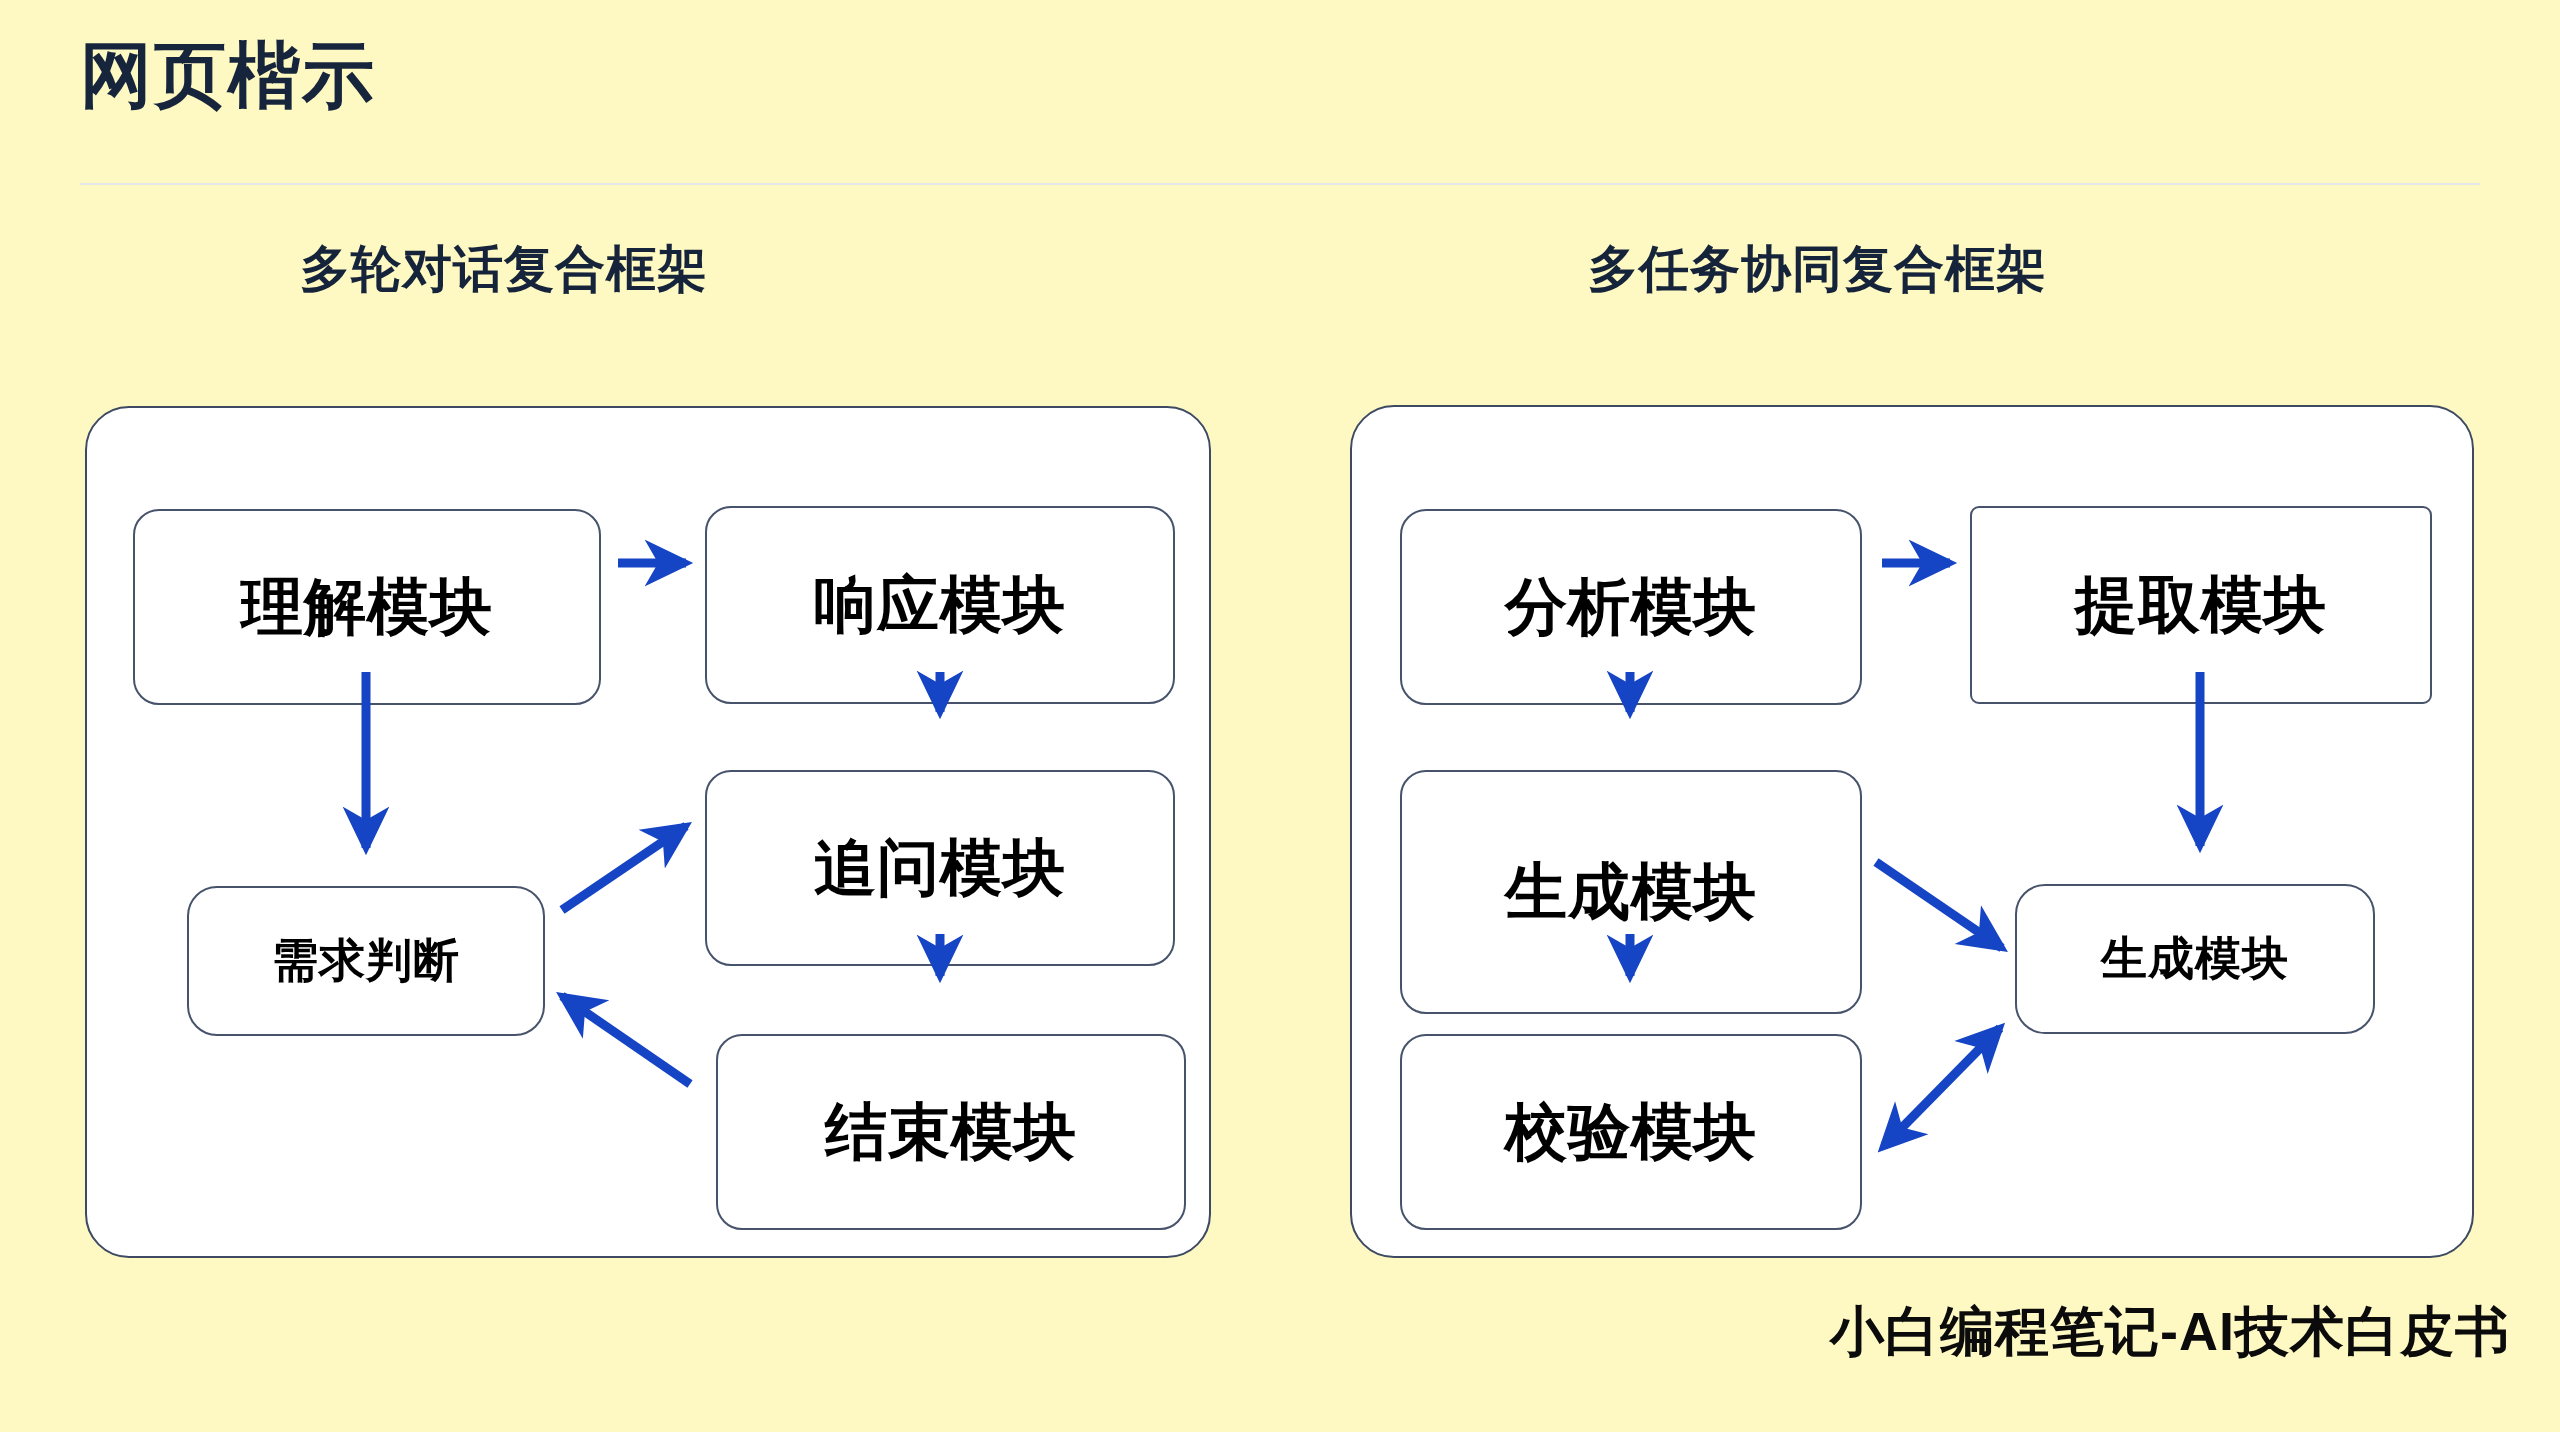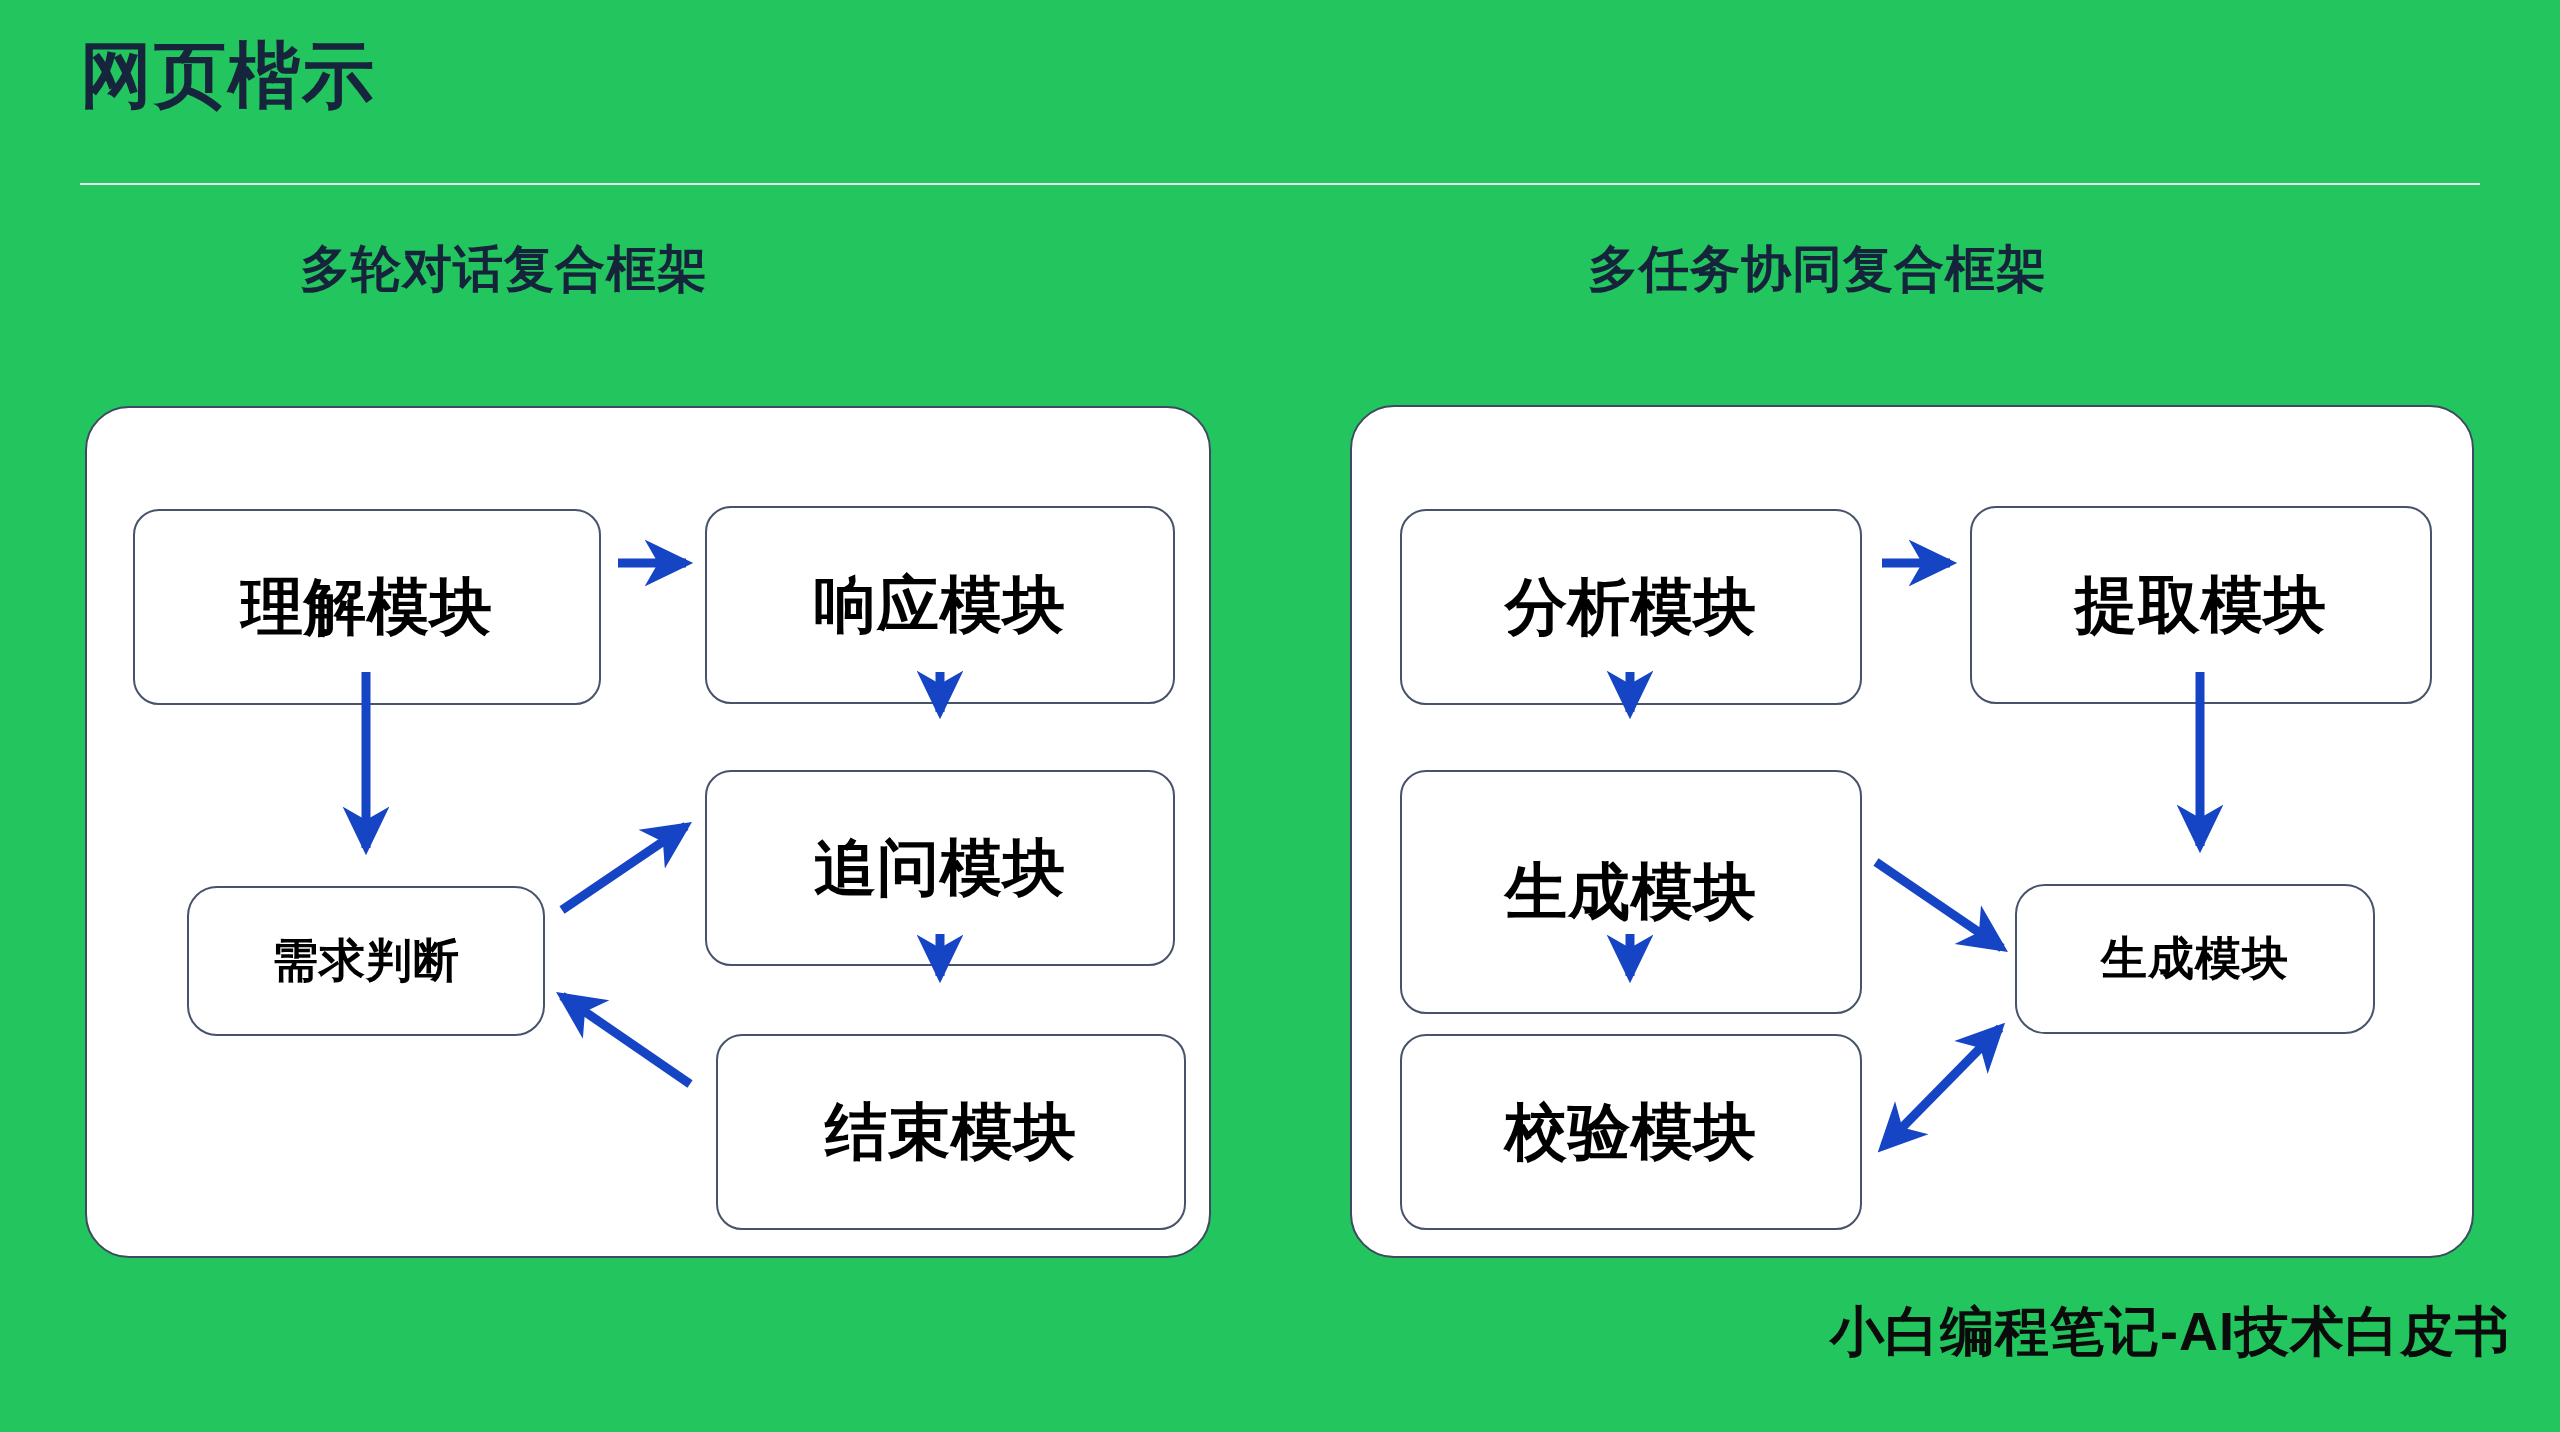--- a/index.html
+++ b/index.html
@@ -3,21 +3,21 @@
 <meta charset="utf-8">
 <style>
   * { margin:0; padding:0; box-sizing:border-box; }
   html,body { width:2560px; height:1432px; }
   body {
     background:#ffffff;
     font-family:"Liberation Sans","DejaVu Sans",sans-serif;
     position:relative;
     overflow:hidden;
   }
-  .slide { position:absolute; inset:0; background:#22c55e; }
+  .slide { position:absolute; inset:0; background:#fef9c3; }
 
   
   .page-title {
     position:absolute;
     left:80px; top:30px;
     font-size:72px;
     font-weight:700;
     color:#16253c;
     letter-spacing:2px;
     line-height:1.25;
@@ -71,21 +71,21 @@
 
   
   #node-understand { left:133px; top:465px;  width:468px; height:196px; }
   #node-respond    { left:705px; top:462px;  width:470px; height:198px; }
   #node-demand     { left:187px; top:862px;  width:358px; height:150px; }
   #node-followup   { left:705px; top:726px;  width:470px; height:196px; }
   #node-end        { left:716px; top:990px;  width:470px; height:196px; }
 
   
   #node-analyze    { left:1400px; top:465px;  width:462px; height:196px; }
-  #node-extract    { left:1970px; top:462px;  width:462px; height:198px; }
+  #node-extract    { left:1970px; top:462px;  width:462px; height:198px;border-radius:9px; }
   #node-generate   { left:1400px; top:726px;  width:462px; height:244px; }
   #node-verify     { left:1400px; top:990px;  width:462px; height:196px; }
   #node-infojudge  { left:2015px; top:860px;  width:360px; height:150px; }
 
   
   .arrows { position:absolute; left:0; top:0; width:2560px; height:1432px; pointer-events:none; }
 
   
   .footer-mark {
     position:absolute;

